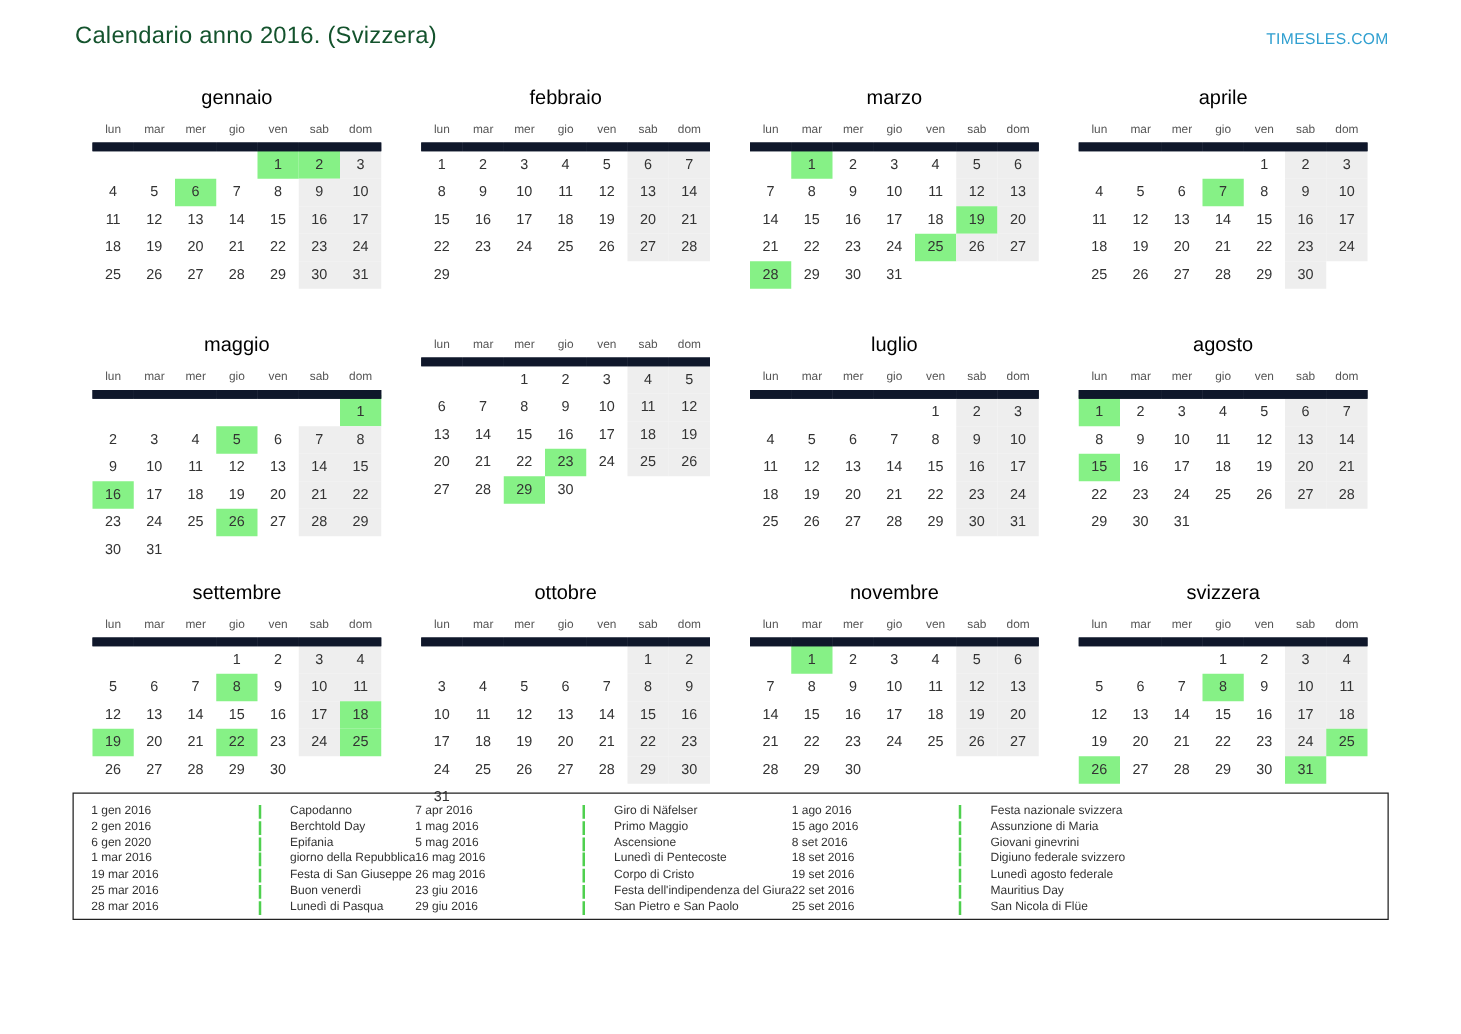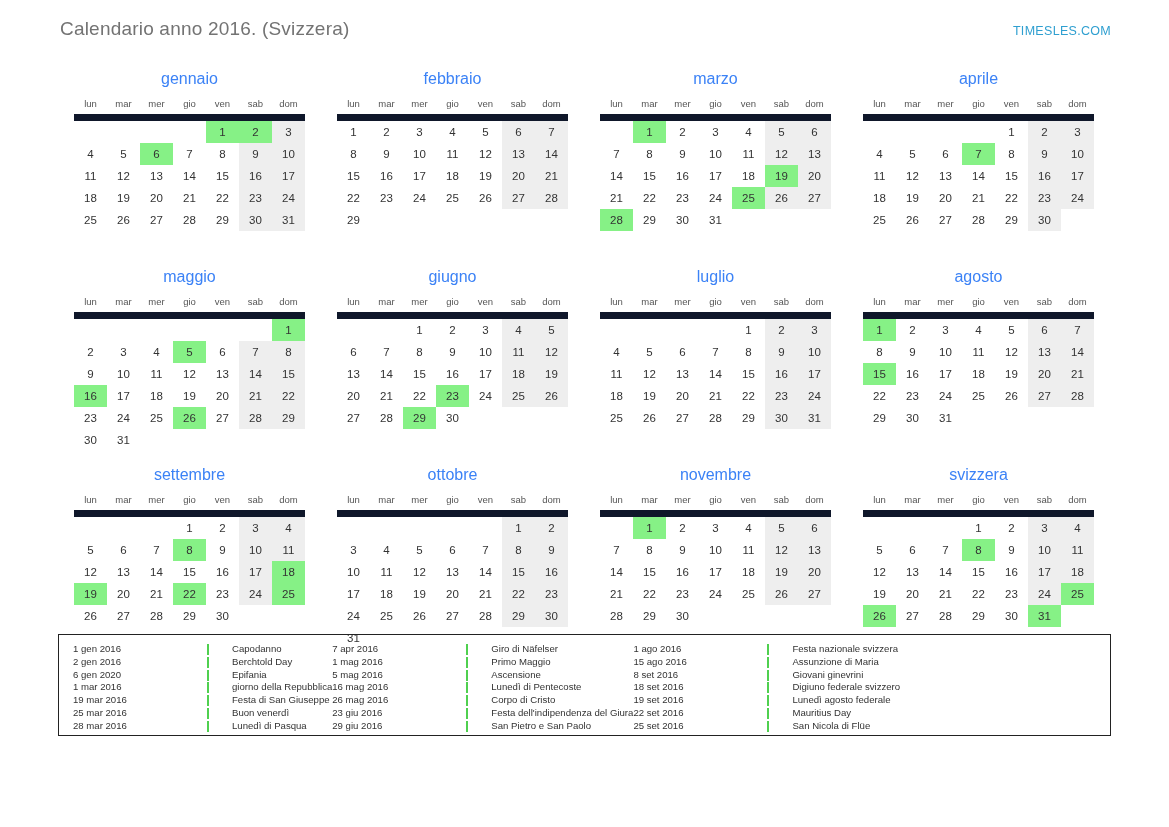--- a/index.html
+++ b/index.html
@@ -20,21 +20,21 @@
     top: 18px;
     left: 0;
     width: 1169px;
     height: 36px;
   }
   .page-title {
     position: absolute;
     left: 60px;
     top: 0;
     font-size: 19px;
-    color: #737373;
+    color: #14532d;
     letter-spacing: 0.2px;
   }
   .site-link {
     position: absolute;
     right: 58px;
     top: 6px;
     font-size: 12.5px;
     color: #2f9fd0;
     letter-spacing: 0.3px;
     text-decoration: none;
@@ -48,21 +48,21 @@
     grid-template-columns: repeat(4, 263px);
     grid-template-rows: repeat(3, 198px);
   }
   .month {
     position: relative;
     width: 263px;
   }
   .month-name {
     text-align: center;
     font-size: 16px;
-    color: #3b82f6;
+    color: #000000;
     font-weight: normal;
     margin: 0 0 8px 0;
     line-height: 18px;
   }
   table.cal {
     border-collapse: collapse;
     margin: 0 auto;
     table-layout: fixed;
   }
   table.cal th {
@@ -468,21 +468,20 @@
             <td class="empty"></td>
             <td class="empty"></td>
             <td class="empty"></td>
             <td class="empty"></td>
             <td class="empty"></td>
           </tr>
         </tbody>
       </table>
     </div>
     <div class="month">
-      <div class="month-name">giugno</div>
       <table class="cal">
         <thead>
           <tr>
             <th>lun</th>
             <th>mar</th>
             <th>mer</th>
             <th>gio</th>
             <th>ven</th>
             <th>sab</th>
             <th>dom</th>

